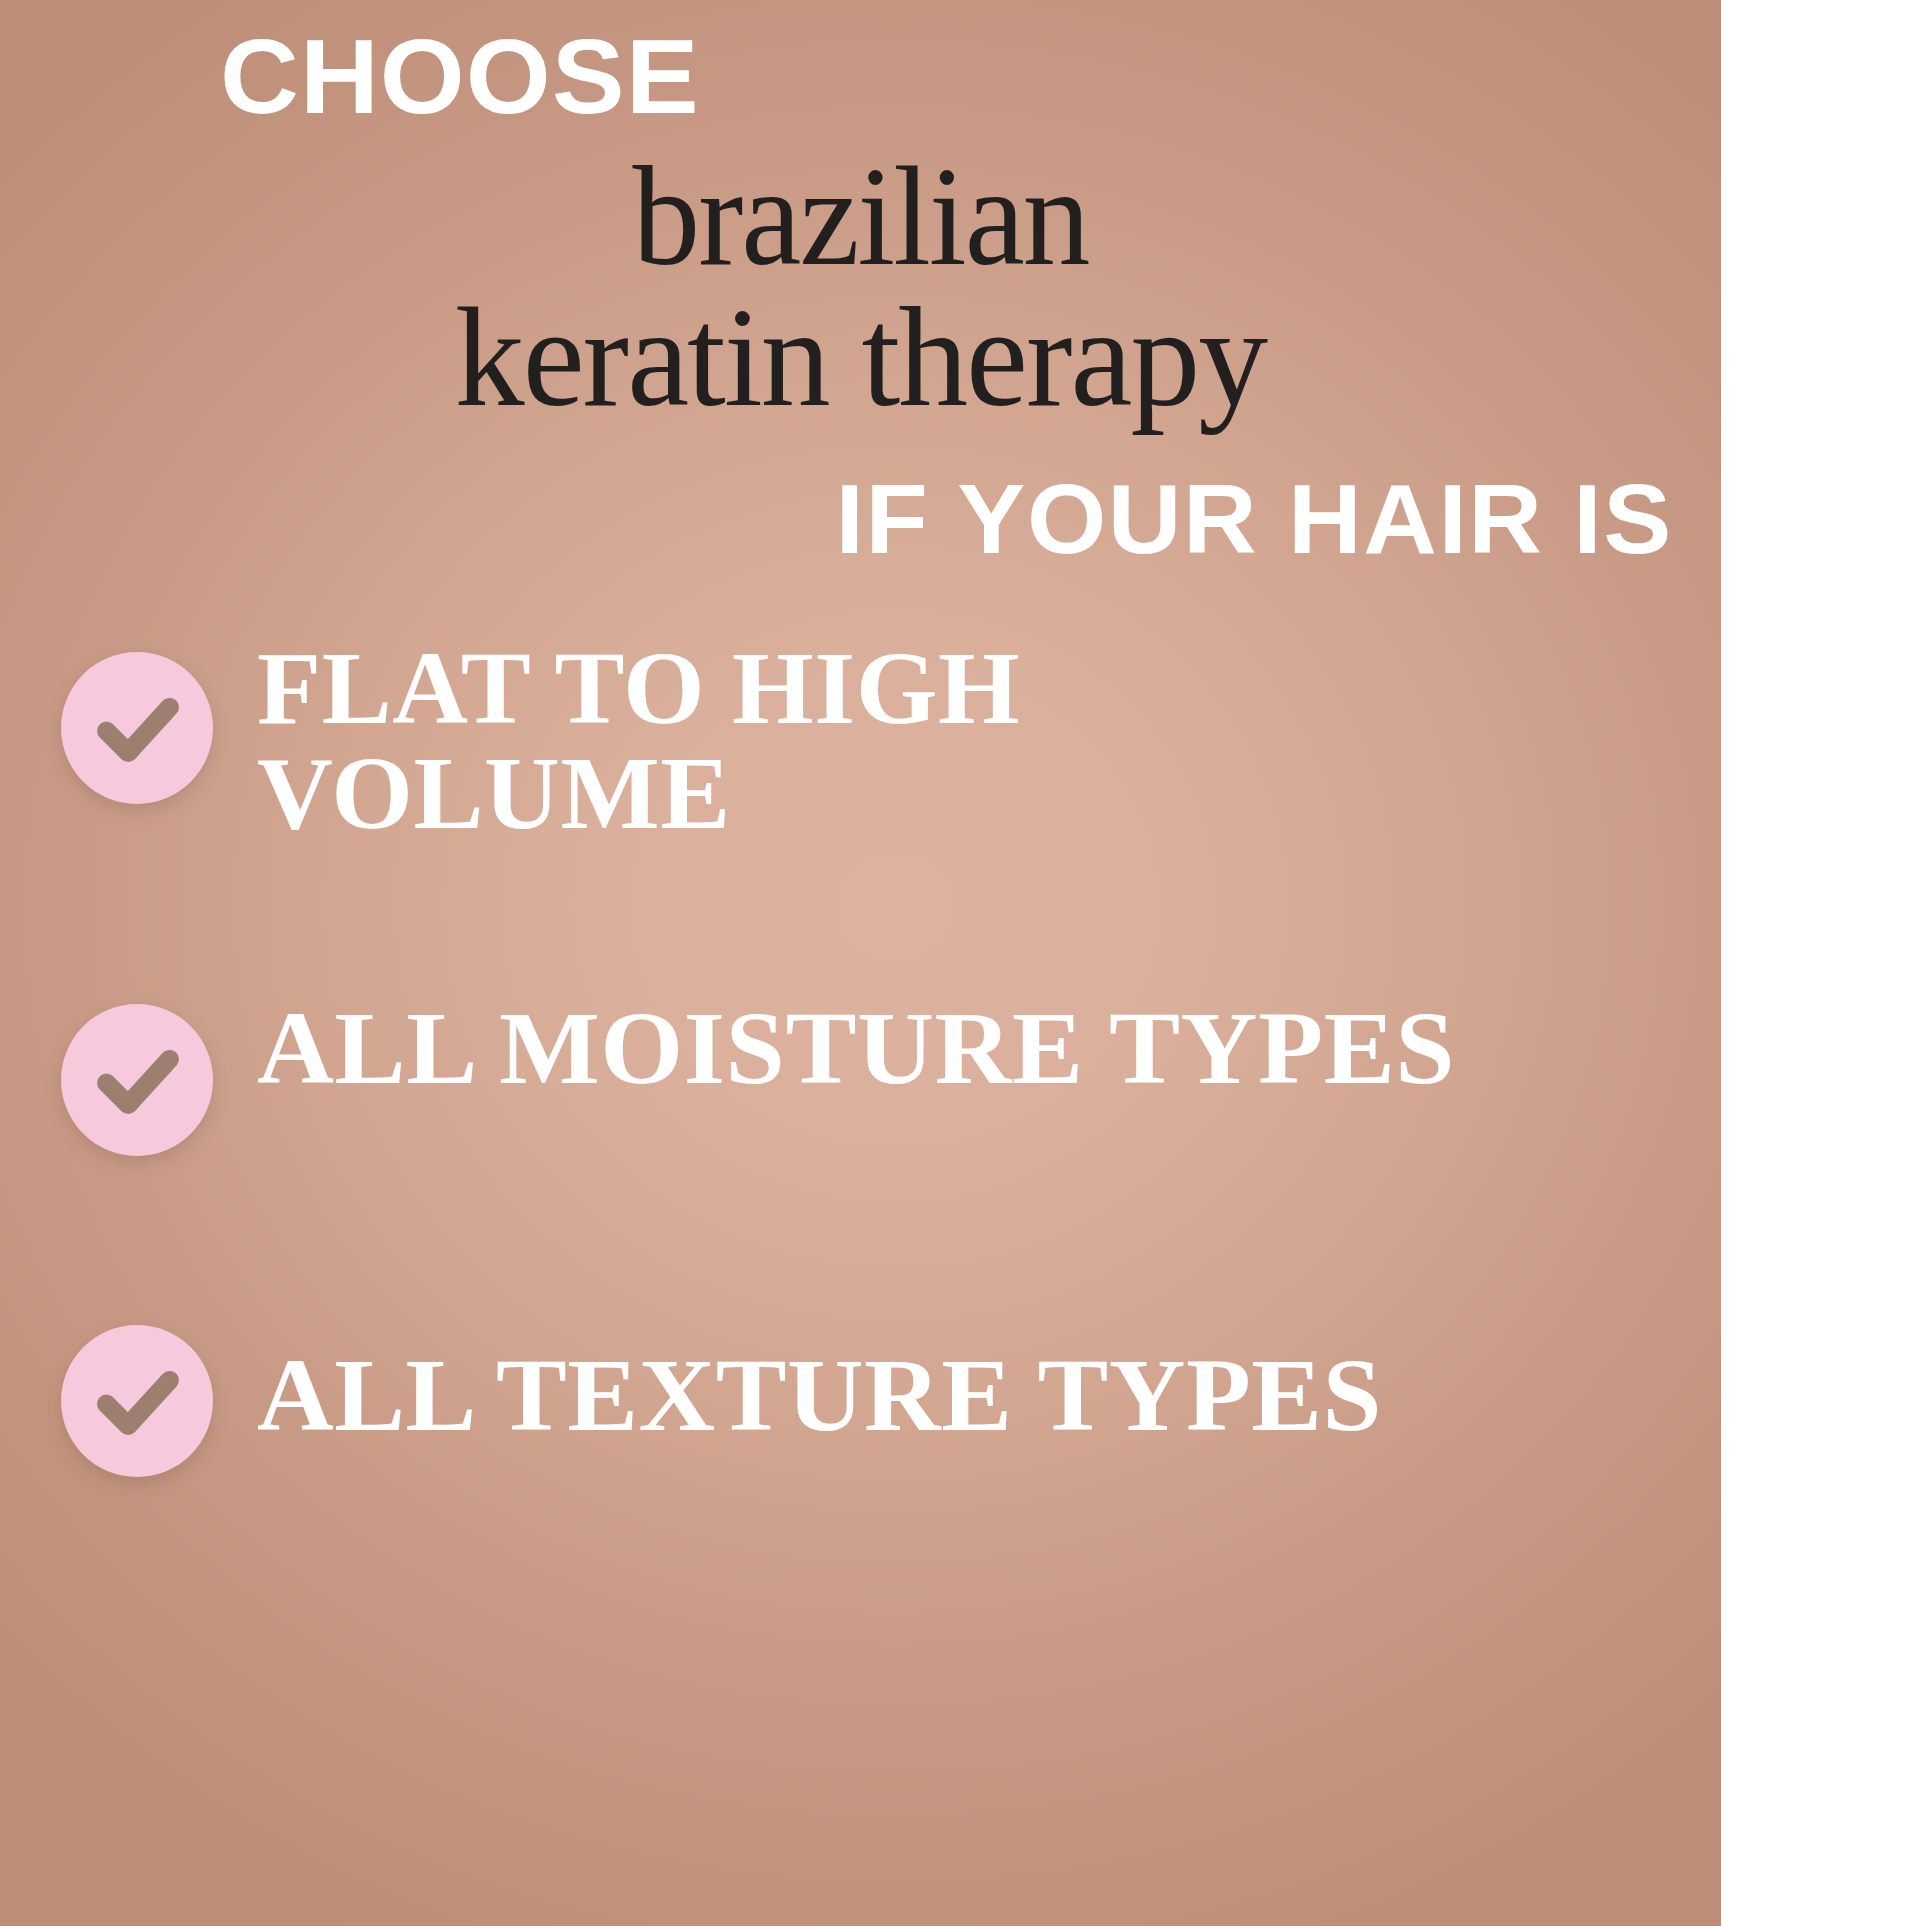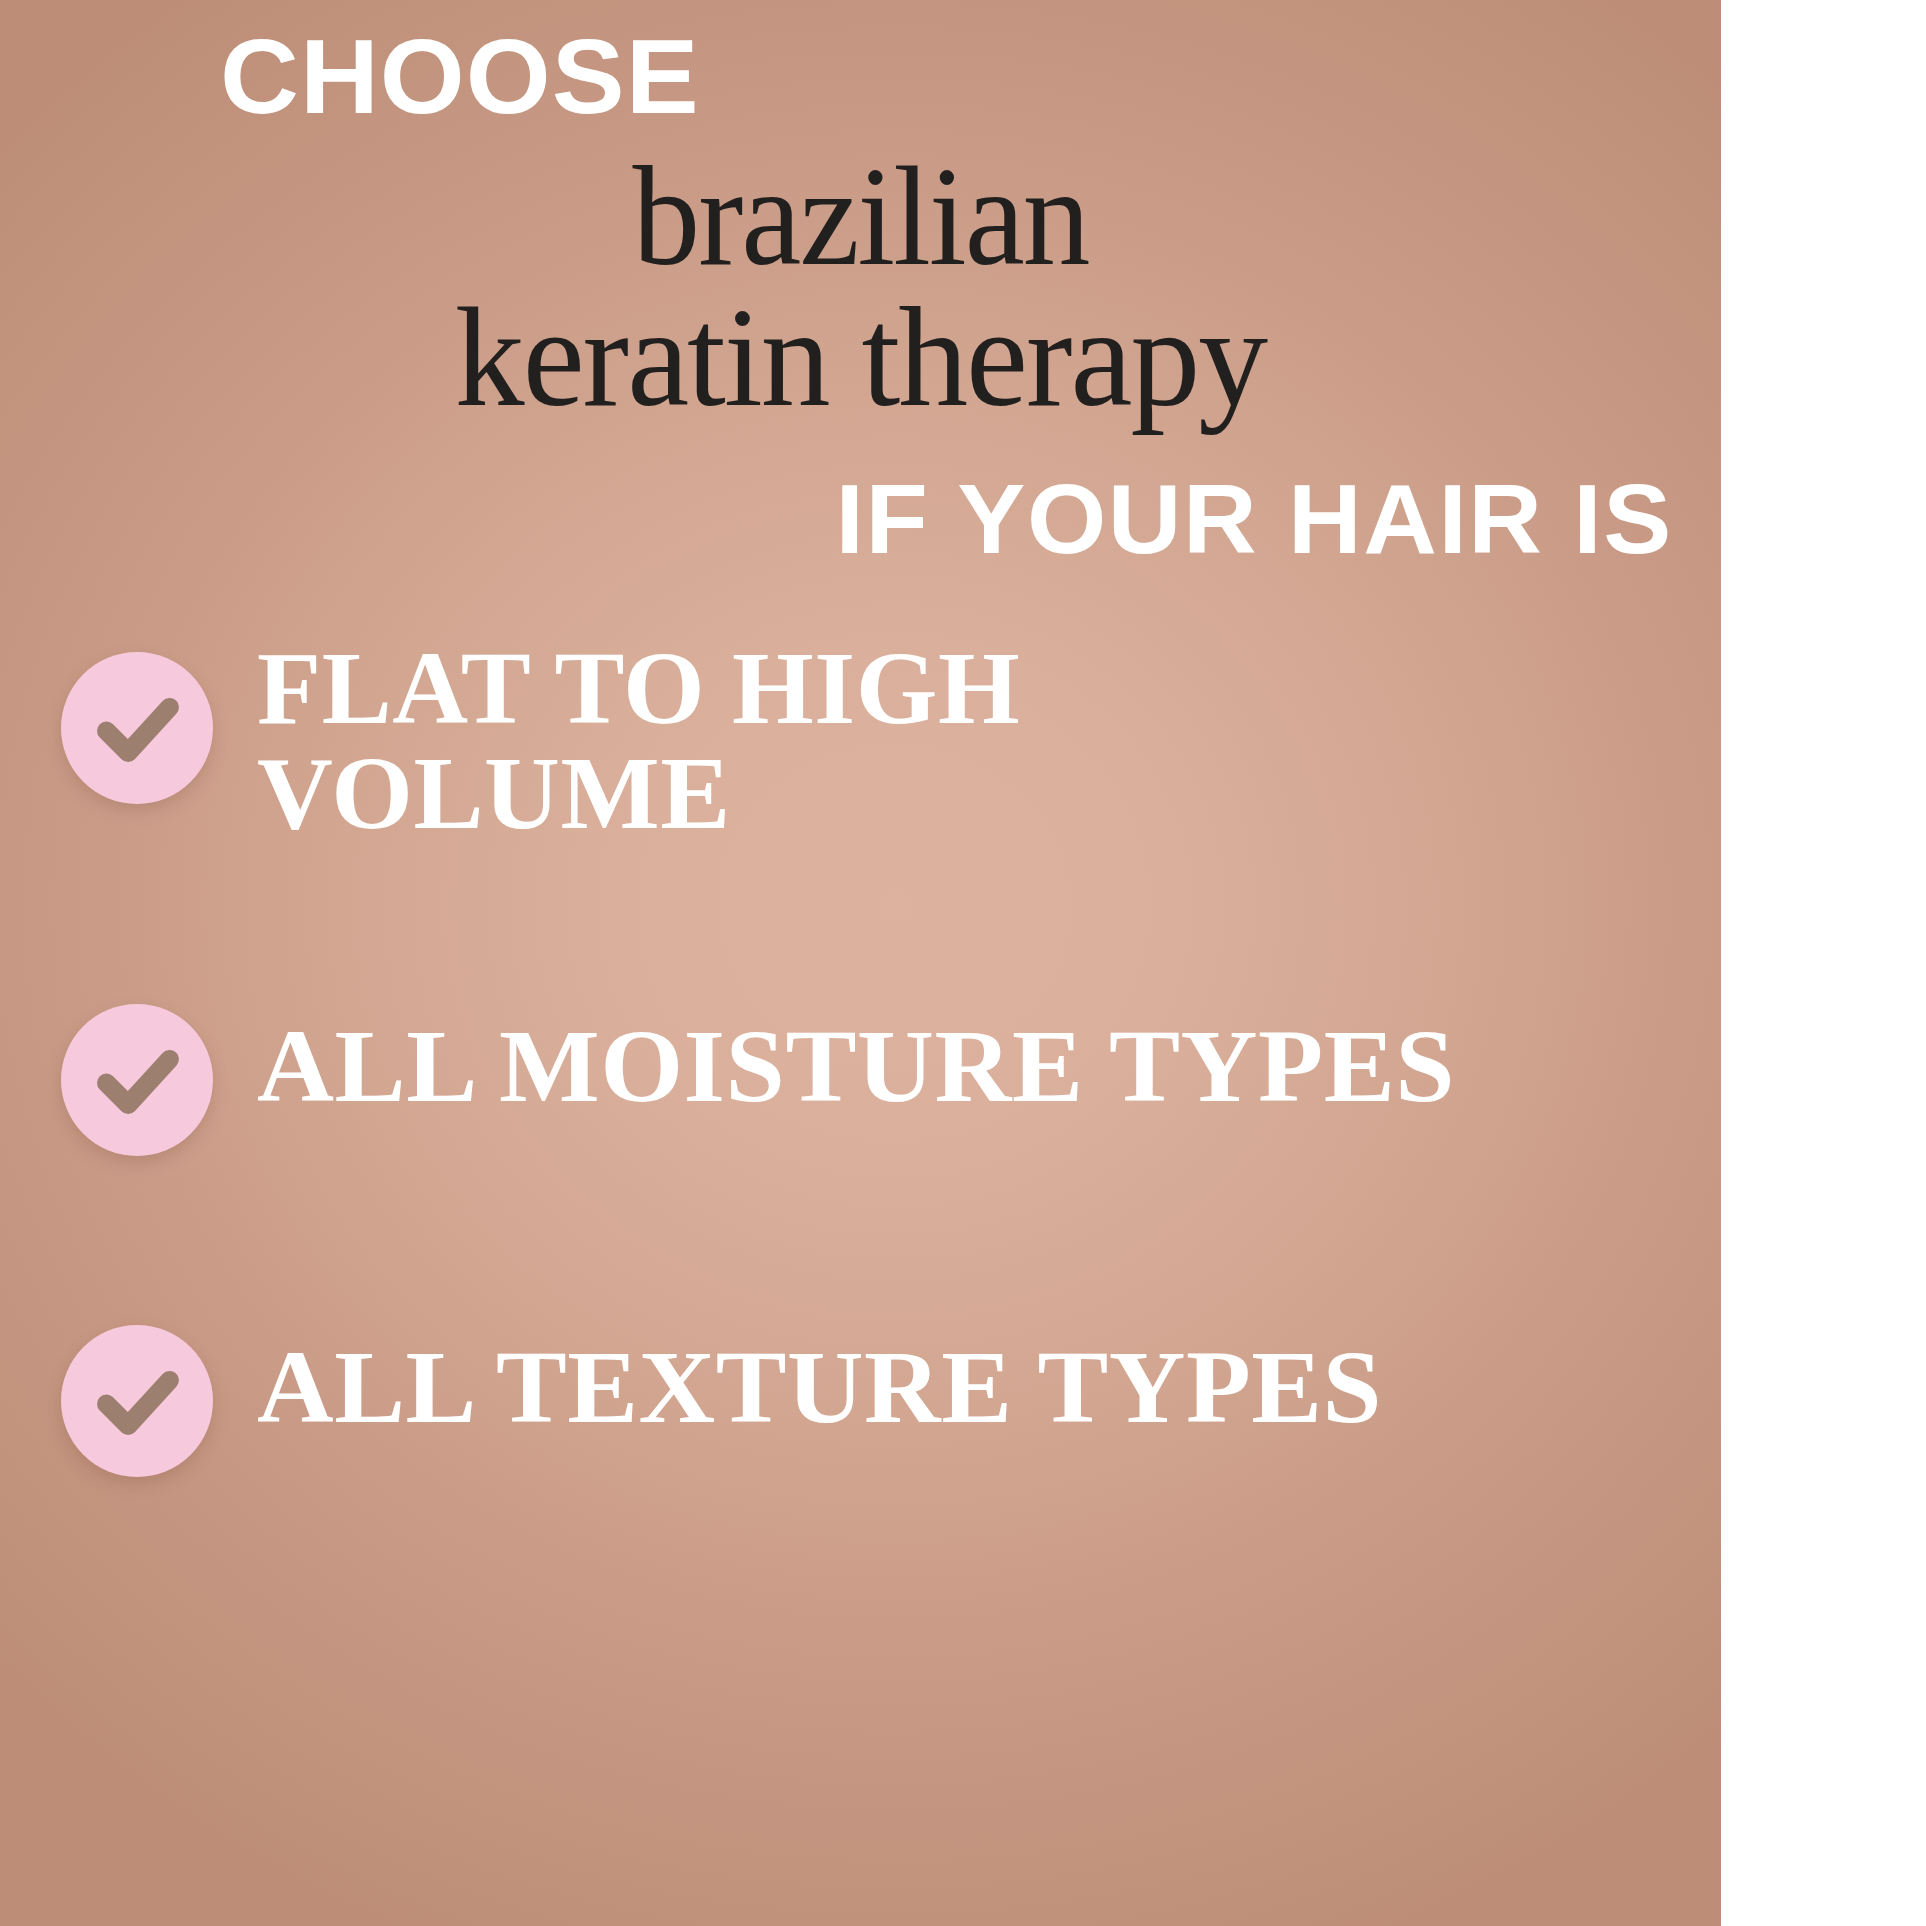--- a/index.html
+++ b/index.html
@@ -136,24 +136,24 @@
   }
   .check-label .line {
     display: block;
     white-space: nowrap;
     transform-origin: left top;
   }
 
   .row-0 .check-label { font-size: 103px; margin-top: -8px; }
   .row-0 .check-label .line { transform: scaleX(1.02); }
 
-  .row-1 .check-label { font-size: 103px; margin-top: 18px; }
+  .row-1 .check-label { font-size: 103px; }
   .row-1 .check-label .line { transform: scaleX(1.035); }
 
-  .row-2 .check-label { font-size: 103px; margin-top: 18px; }
+  .row-2 .check-label { font-size: 103px; margin-top: 26px; }
   .row-2 .check-label .line { transform: scaleX(1.03); }
 </style>
 </head>
 <body>
 
 <div id="poster">
 
   <div class="eyebrow">CHOOSE</div>
 
   <div class="brand">

